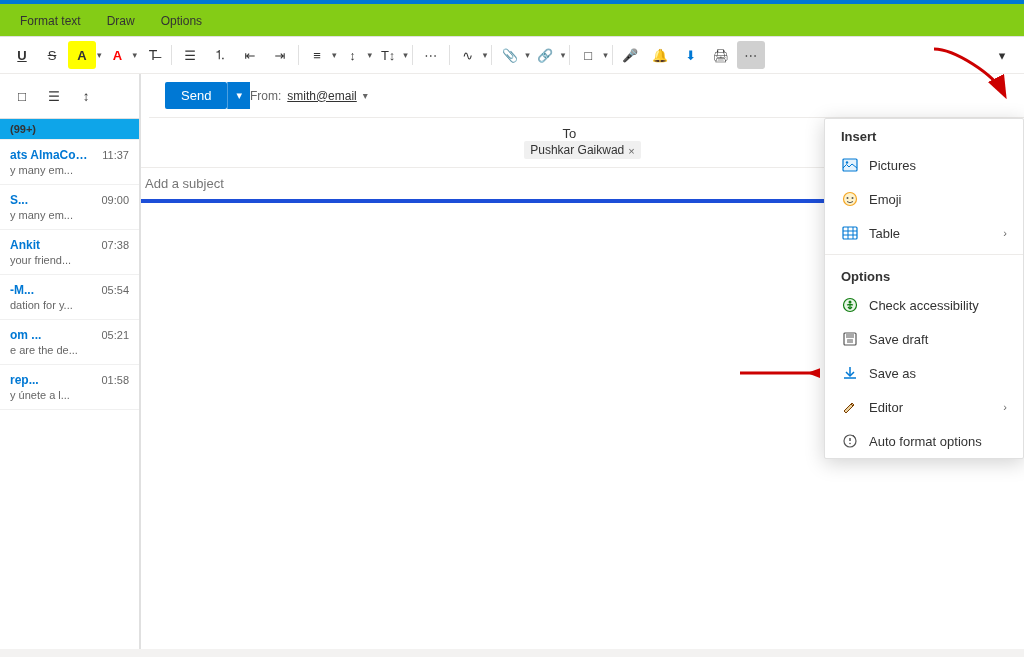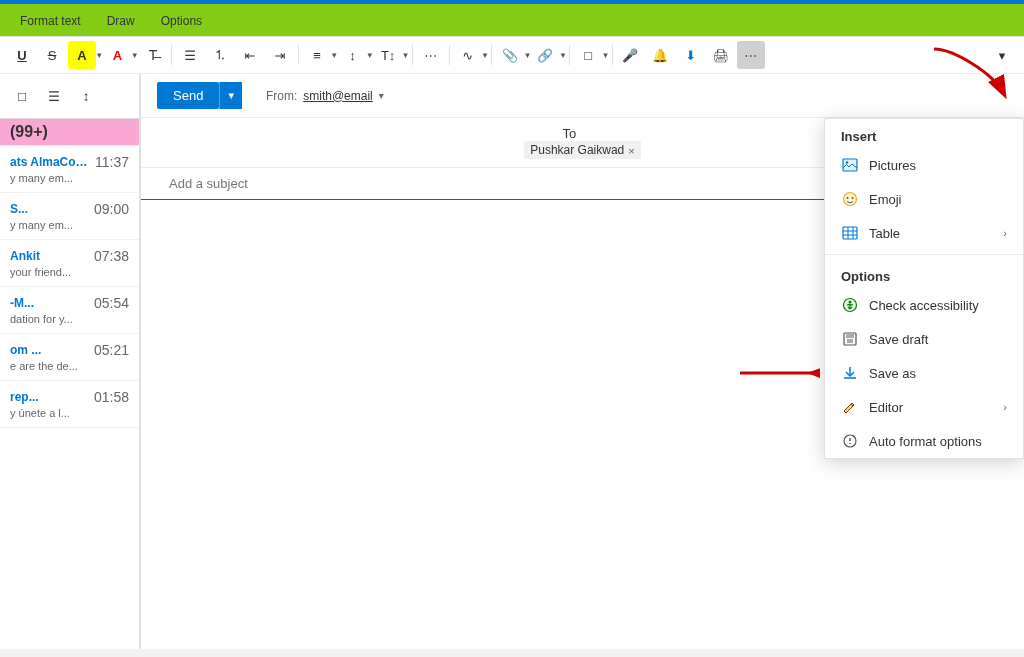--- a/index.html
+++ b/index.html
@@ -29,41 +29,41 @@
     .sidebar-icons { display: flex; gap: 4px; padding: 8px; border-bottom: 1px solid #e0e0e0; }
     .sidebar-icon-btn { width: 28px; height: 28px; border: none; background: none; cursor: pointer; display: flex; align-items: center; justify-content: center; border-radius: 3px; color: #333; }
 
     .mail-list { flex: 1; overflow-y: auto; }
     .mail-list::-webkit-scrollbar { width: 4px; }
     .mail-list::-webkit-scrollbar-thumb { background: #c0c0c0; }
 
     .mail-item { padding: 8px 10px; border-bottom: 1px solid #f0f0f0; cursor: pointer; }
     .mail-item-header { display: flex; justify-content: space-between; align-items: center; }
     .mail-sender { font-size: 12px; font-weight: 600; color: #0078d4; white-space: nowrap; overflow: hidden; text-overflow: ellipsis; max-width: 80px; }
-    .mail-time { font-size: 14px; color: #666; }
+    .mail-time { font-size: 11px; color: #666; }
     .mail-preview { font-size: 11px; color: #666; white-space: nowrap; overflow: hidden; text-overflow: ellipsis; margin-top: 2px; }
 
-    .unread-row { padding: 4px 10px; font-size: 16px; font-weight: 700; color: #333; border-bottom: 1px solid #f0f0f0; background: #f9a8d4; }
+    .unread-row { padding: 4px 10px; font-size: 11px; font-weight: 700; color: #333; border-bottom: 1px solid #f0f0f0; background: #0ea5e9; }
 
     
     .compose-area { flex: 1; background: #fff; display: flex; flex-direction: column; border-left: 1px solid #e0e0e0; position: relative; }
 
-    .compose-header { padding: 8px 16px; border-bottom: 1px solid #edebe9; display: flex; align-items: center; gap: 24px; }
+    .compose-header { padding: 8px 16px; border-bottom: 1px solid #edebe9; display: flex; align-items: center; gap: 0; margin-left: 8px; }
     .send-btn { background: #0078d4; color: #fff; border: none; padding: 6px 16px; border-radius: 2px; font-size: 13px; cursor: pointer; display: flex; align-items: center; gap: 0; }
     .send-dropdown { background: #0078d4; color: #fff; border: none; border-left: 1px solid rgba(255,255,255,0.3); padding: 6px 8px; cursor: pointer; font-size: 11px; }
     .from-row { font-size: 12px; color: #333; display: flex; align-items: center; gap: 6px; }
     .from-label { color: #666; }
     .from-email { color: #333; text-decoration: underline; cursor: pointer; }
 
     .to-row { display: flex; align-items: center; padding: 8px 16px; border-bottom: 1px solid #edebe9; flex-direction: column; }
     .to-label { font-size: 13px; color: #333; width: 40px; font-weight: 500; }
     .recipient-tag { background: #f0f0f0; border-radius: 2px; padding: 2px 6px; font-size: 12px; color: #333; display: flex; align-items: flex-end; gap: 4px; }
     .recipient-tag .x { cursor: pointer; color: #666; font-size: 11px; }
 
-    .subject-row { padding: 8px 28px; border-bottom: 1px solid #1d4ed8; text-decoration: underline; }
+    .subject-row { padding: 8px 4px; border-bottom: 4px solid #1d4ed8; text-decoration: underline; }
     .subject-input { border: none; outline: none; font-size: 13px; color: #aaa; width: 100%; }
 
     .compose-body { flex: 1; padding: 12px 16px; }
 
     
     .dropdown-menu { position: absolute; right: 0; top: 44px; background: #fff; box-shadow: 0 4px 20px rgba(0,0,0,0.18); border: 1px solid #e0e0e0; width: 200px; z-index: 100; border-radius: 2px; }
     .menu-section-label { padding: 10px 16px 4px; font-size: 13px; font-weight: 600; color: #333; }
     .menu-item { display: flex; align-items: center; gap: 10px; padding: 8px 16px; cursor: pointer; color: #333; font-size: 13px; }
     .menu-item-icon { width: 18px; height: 18px; display: flex; align-items: center; justify-content: center; flex-shrink: 0; }
     .menu-item-label { flex: 1; }

